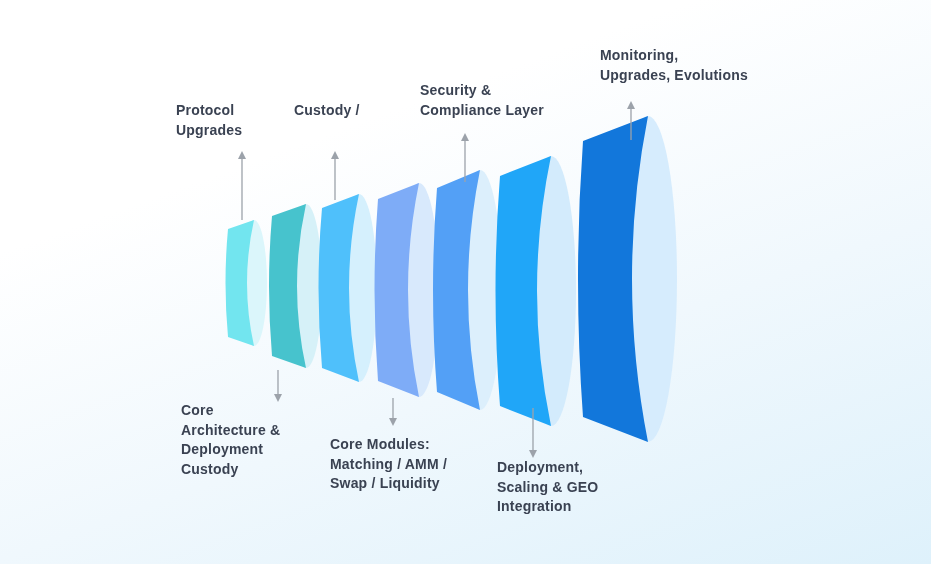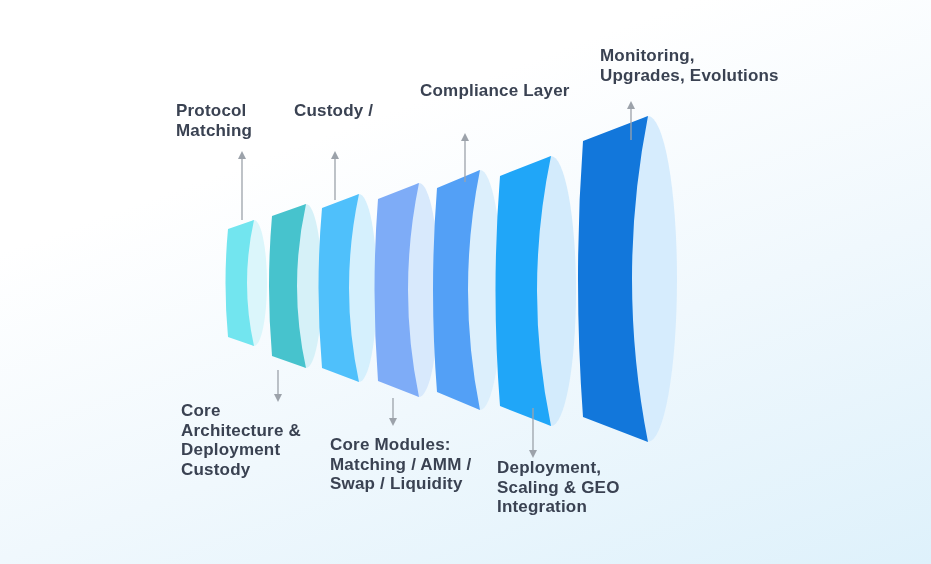--- a/index.html
+++ b/index.html
@@ -10,21 +10,21 @@
     overflow: hidden;
     background: linear-gradient(160deg, var(--bg-top, #ffffff) 28%, var(--bg-mid, #f0f8fd) 62%, var(--bg-bottom, #def1fb) 100%);
     font-family: "Liberation Sans", sans-serif;
   }
   .diagram-svg {
     position: absolute;
     inset: 0;
   }
   .label {
     position: absolute;
-    font-size: 17px;
+    font-size: 14px;
     line-height: 19.5px;
     font-weight: 700;
     letter-spacing: 0.2px;
     color: var(--text-color, #3a4252);
     white-space: nowrap;
   }
   .arrow-line { stroke-width: 1.3; }
 </style>
 </head>
 <body>
@@ -93,28 +93,29 @@
       <polygon points="533,458 529,450 537,450" fill="#9CA2AA"></polygon>
     </g>
     <g>
       <line class="arrow-line" x1="631" y1="109" x2="631" y2="140" stroke="#9CA2AA"></line>
       <polygon points="631,101 627,109 635,109" fill="#9CA2AA"></polygon>
     </g>
   </svg>
 
   <div class="label" style="left:176px; top:101px">
     <div>Protocol</div>
-    <div>Matching</div>
+    <div>Upgrades</div>
   </div>
 
   <div class="label" style="left:294px; top:101px">
     <div>Custody /</div>
   </div>
 
   <div class="label" style="left:420px; top:81px">
+    <div>Security &amp;</div>
     <div>Compliance Layer</div>
   </div>
 
   <div class="label" style="left:600px; top:46px">
     <div>Monitoring,</div>
     <div>Upgrades, Evolutions</div>
   </div>
 
   <div class="label" style="left:181px; top:401px">
     <div>Core</div>

